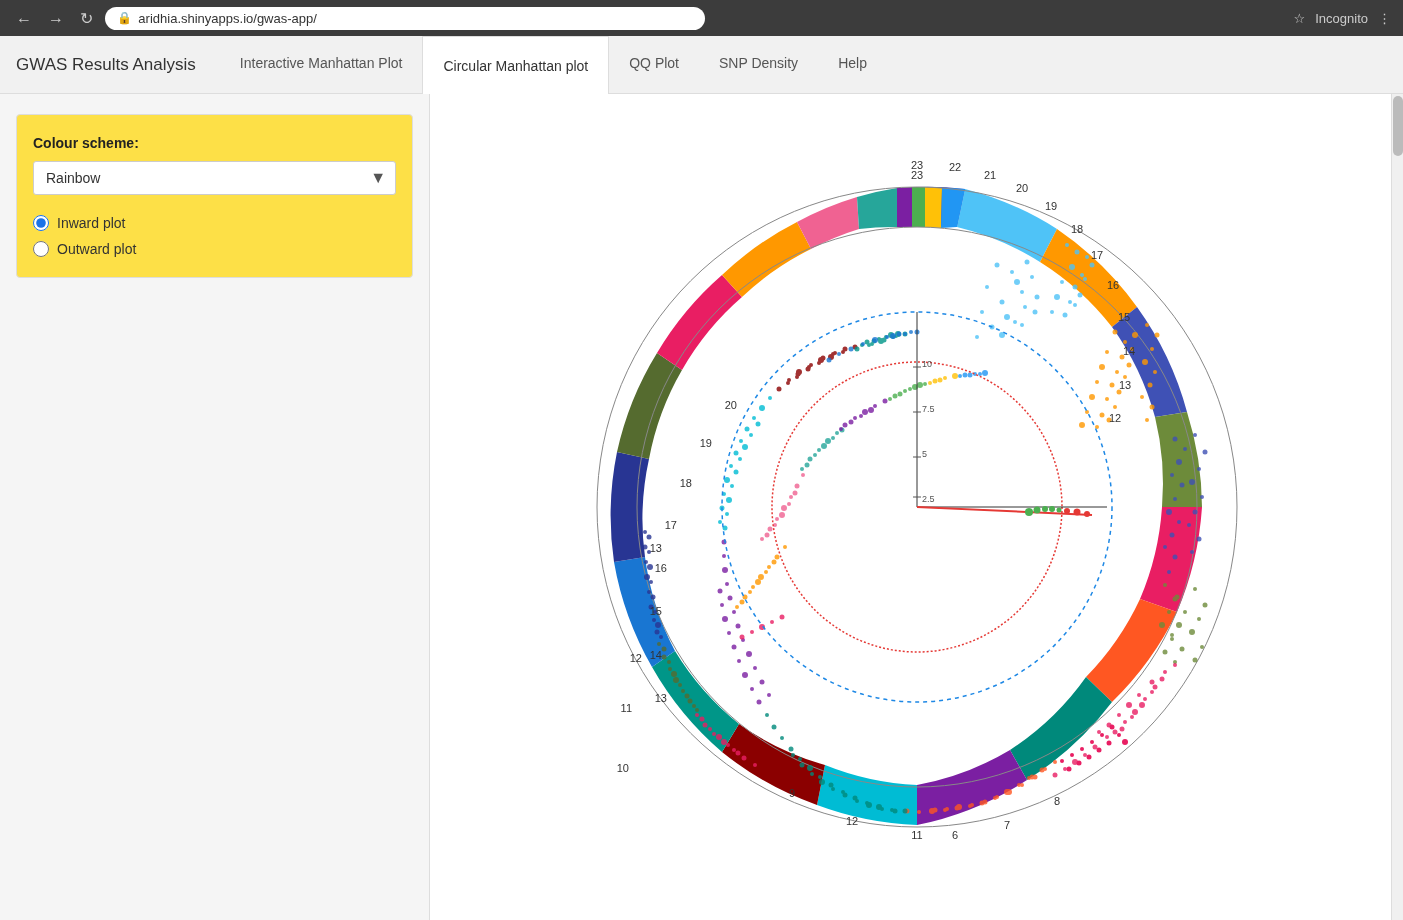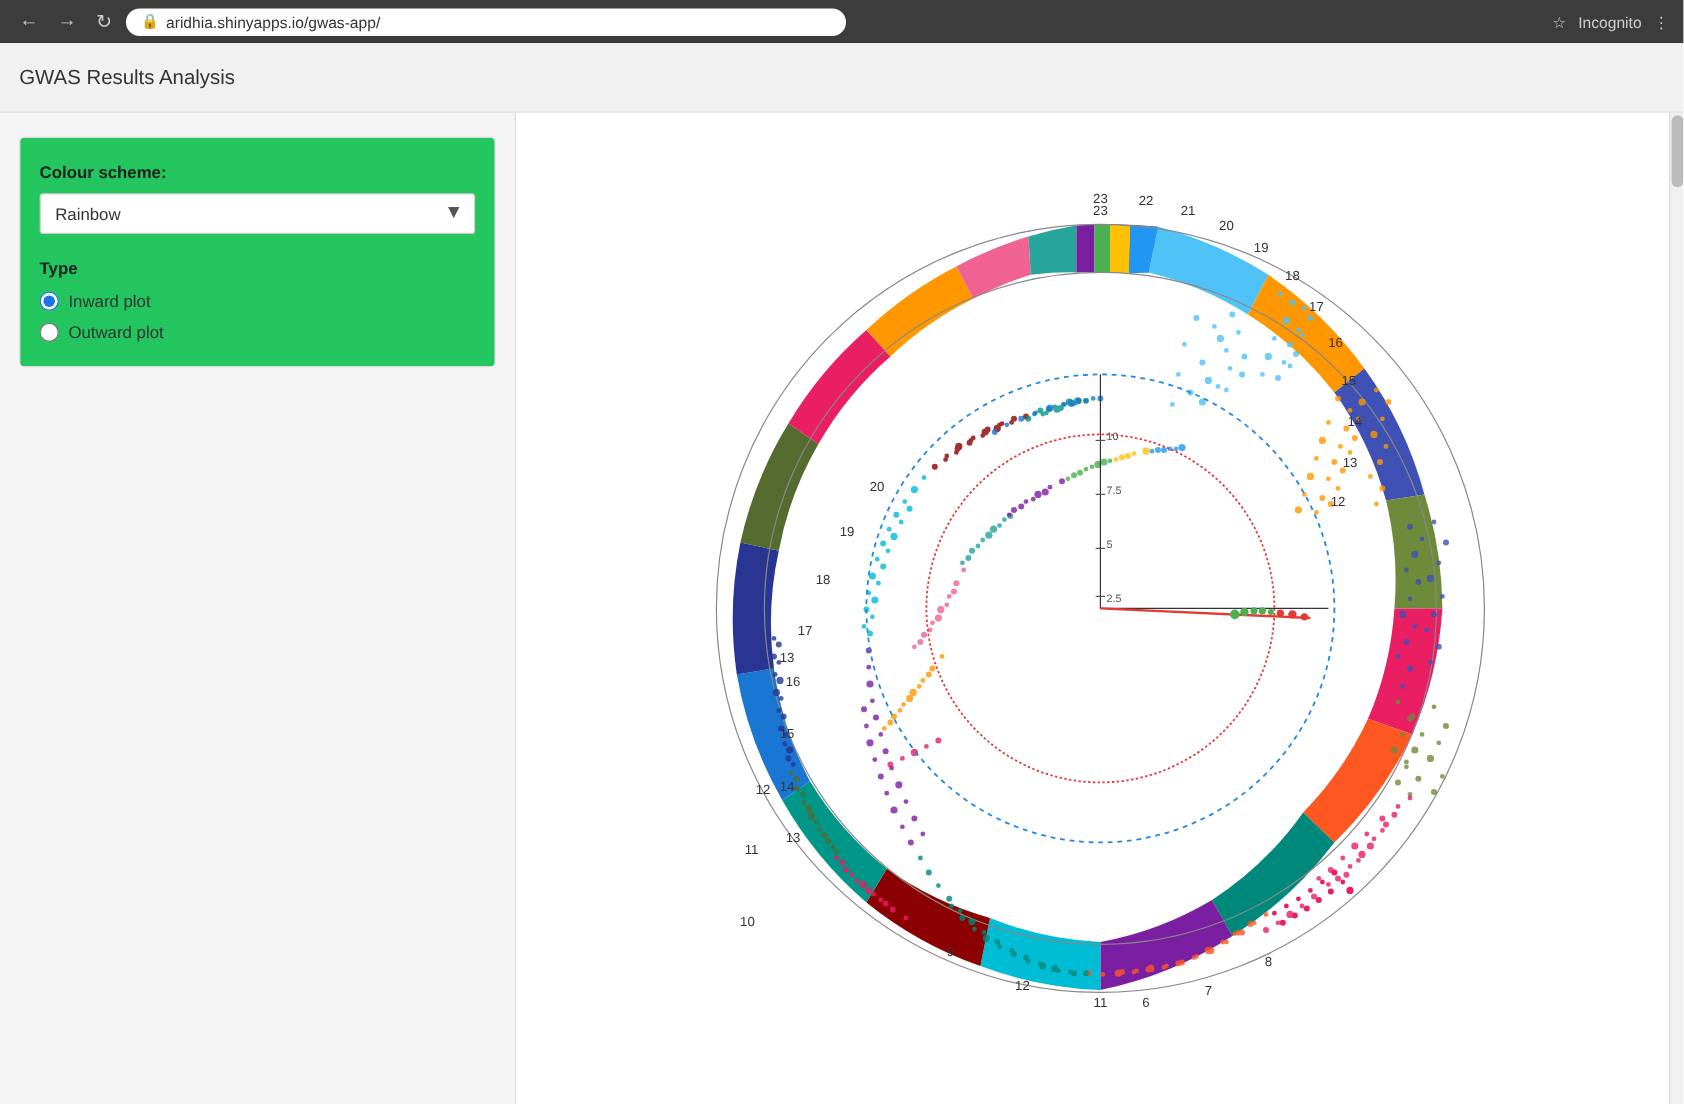--- a/index.html
+++ b/index.html
@@ -86,21 +86,21 @@
 
     
     .sidebar {
       width: 430px;
       min-width: 430px;
       background: #f5f5f5;
       border-right: 1px solid #ddd;
       padding: 20px 16px;
     }
     .sidebar-panel {
-      background: #22c55e;
+      background: #fde047;
       border: 1px solid #ddd;
       border-radius: 4px;
       padding: 20px 16px;
     }
     .panel-label {
       font-weight: bold;
       font-size: 14px;
       margin-bottom: 10px;
       color: #222;
     }
@@ -186,39 +186,55 @@
   </div>
   <div class="browser-right">
     <span>☆</span>
     <span>Incognito</span>
     <span>⋮</span>
   </div>
 </div>
 
 <div class="app-header">
   <div class="app-title">GWAS Results Analysis</div>
+  <nav class="nav-tabs">
+    <div class="nav-tab">
+      <span>Interactive Manhattan Plot</span>
+    </div>
+    <div class="nav-tab active">
+      <span>Circular Manhattan plot</span>
+    </div>
+    <div class="nav-tab">
+      <span>QQ Plot</span>
+    </div>
+    <div class="nav-tab">
+      <span>SNP Density</span>
+    </div>
+    <div class="nav-tab">
+      <span>Help</span>
+    </div>
+  </nav>
 </div>
 
 <div class="main-layout">
 
   <div class="sidebar">
     <div class="sidebar-panel">
       <div class="panel-label">Colour scheme:</div>
       <div class="colour-select-wrap">
         <select class="colour-select">
           <option>Rainbow</option>
           <option>Blues</option>
           <option>Reds</option>
           <option>Greens</option>
           <option>Viridis</option>
         </select>
         <span class="select-arrow">▼</span>
       </div>
 
-      <div class="type-label">Type</div>
       <div class="radio-group">
         <label class="radio-item">
           <input type="radio" name="plot-type" checked="" style="">
           <span>Inward plot</span>
         </label>
         <label class="radio-item">
           <input type="radio" name="plot-type" style="">
           <span>Outward plot</span>
         </label>
       </div>

